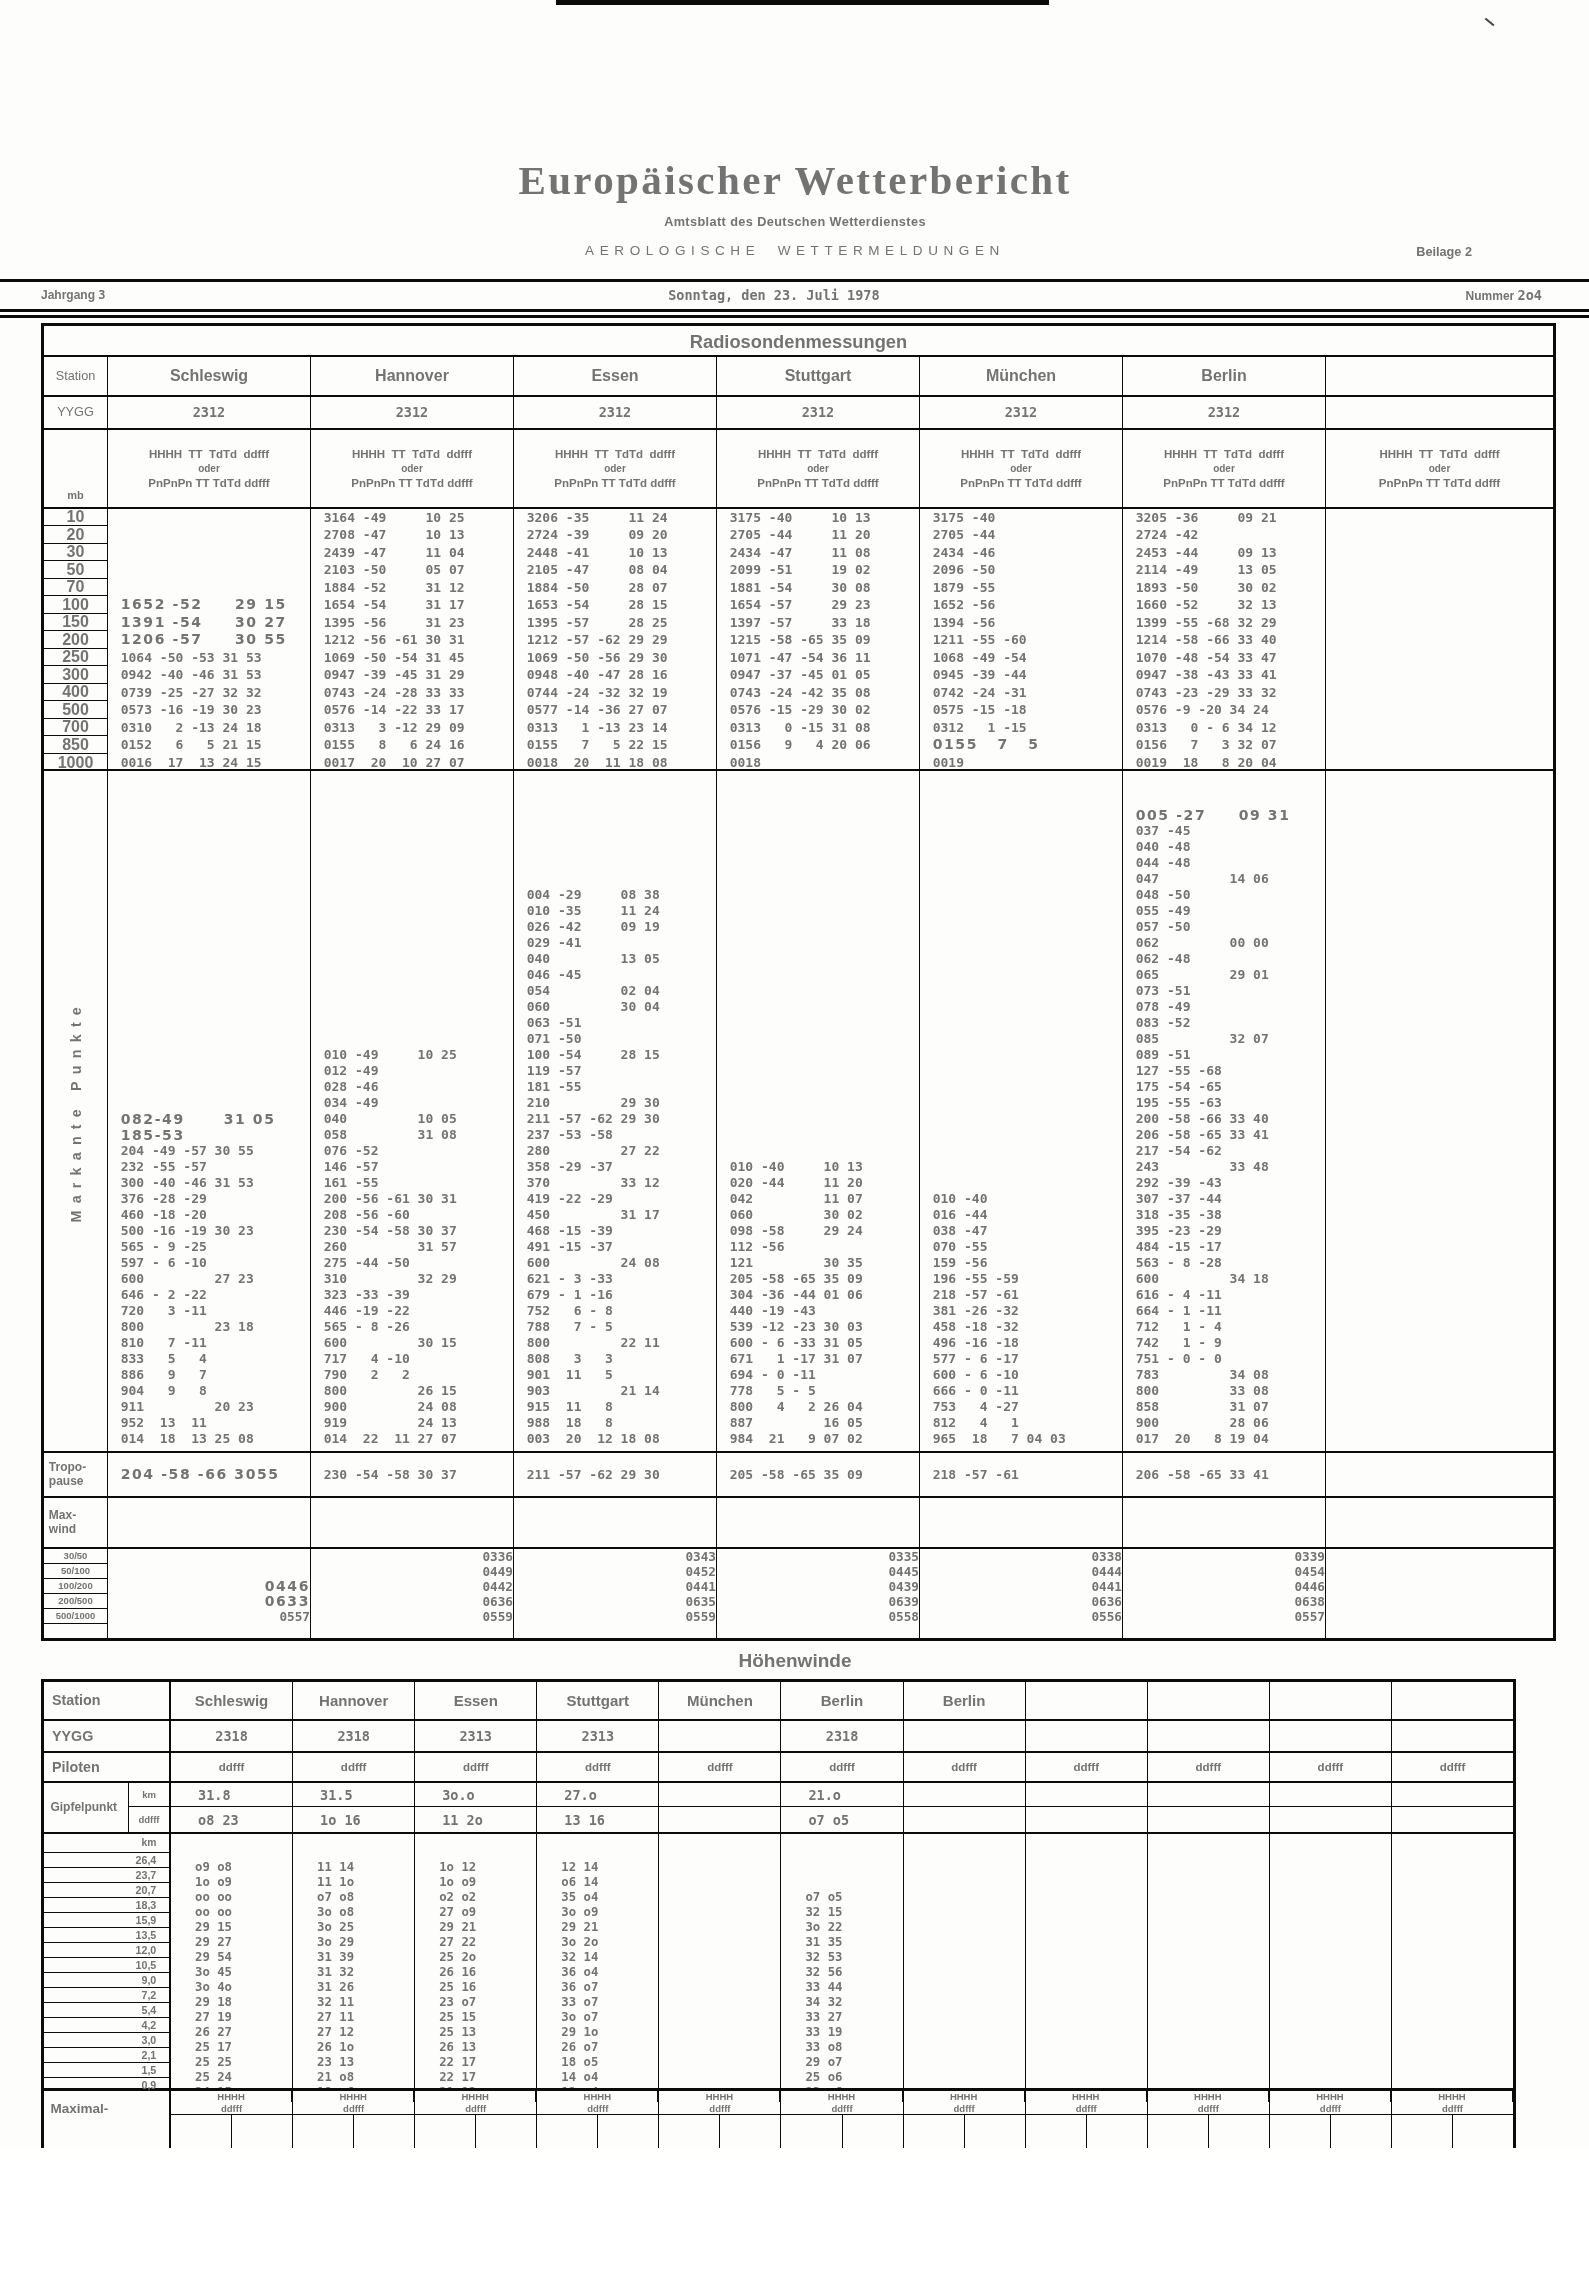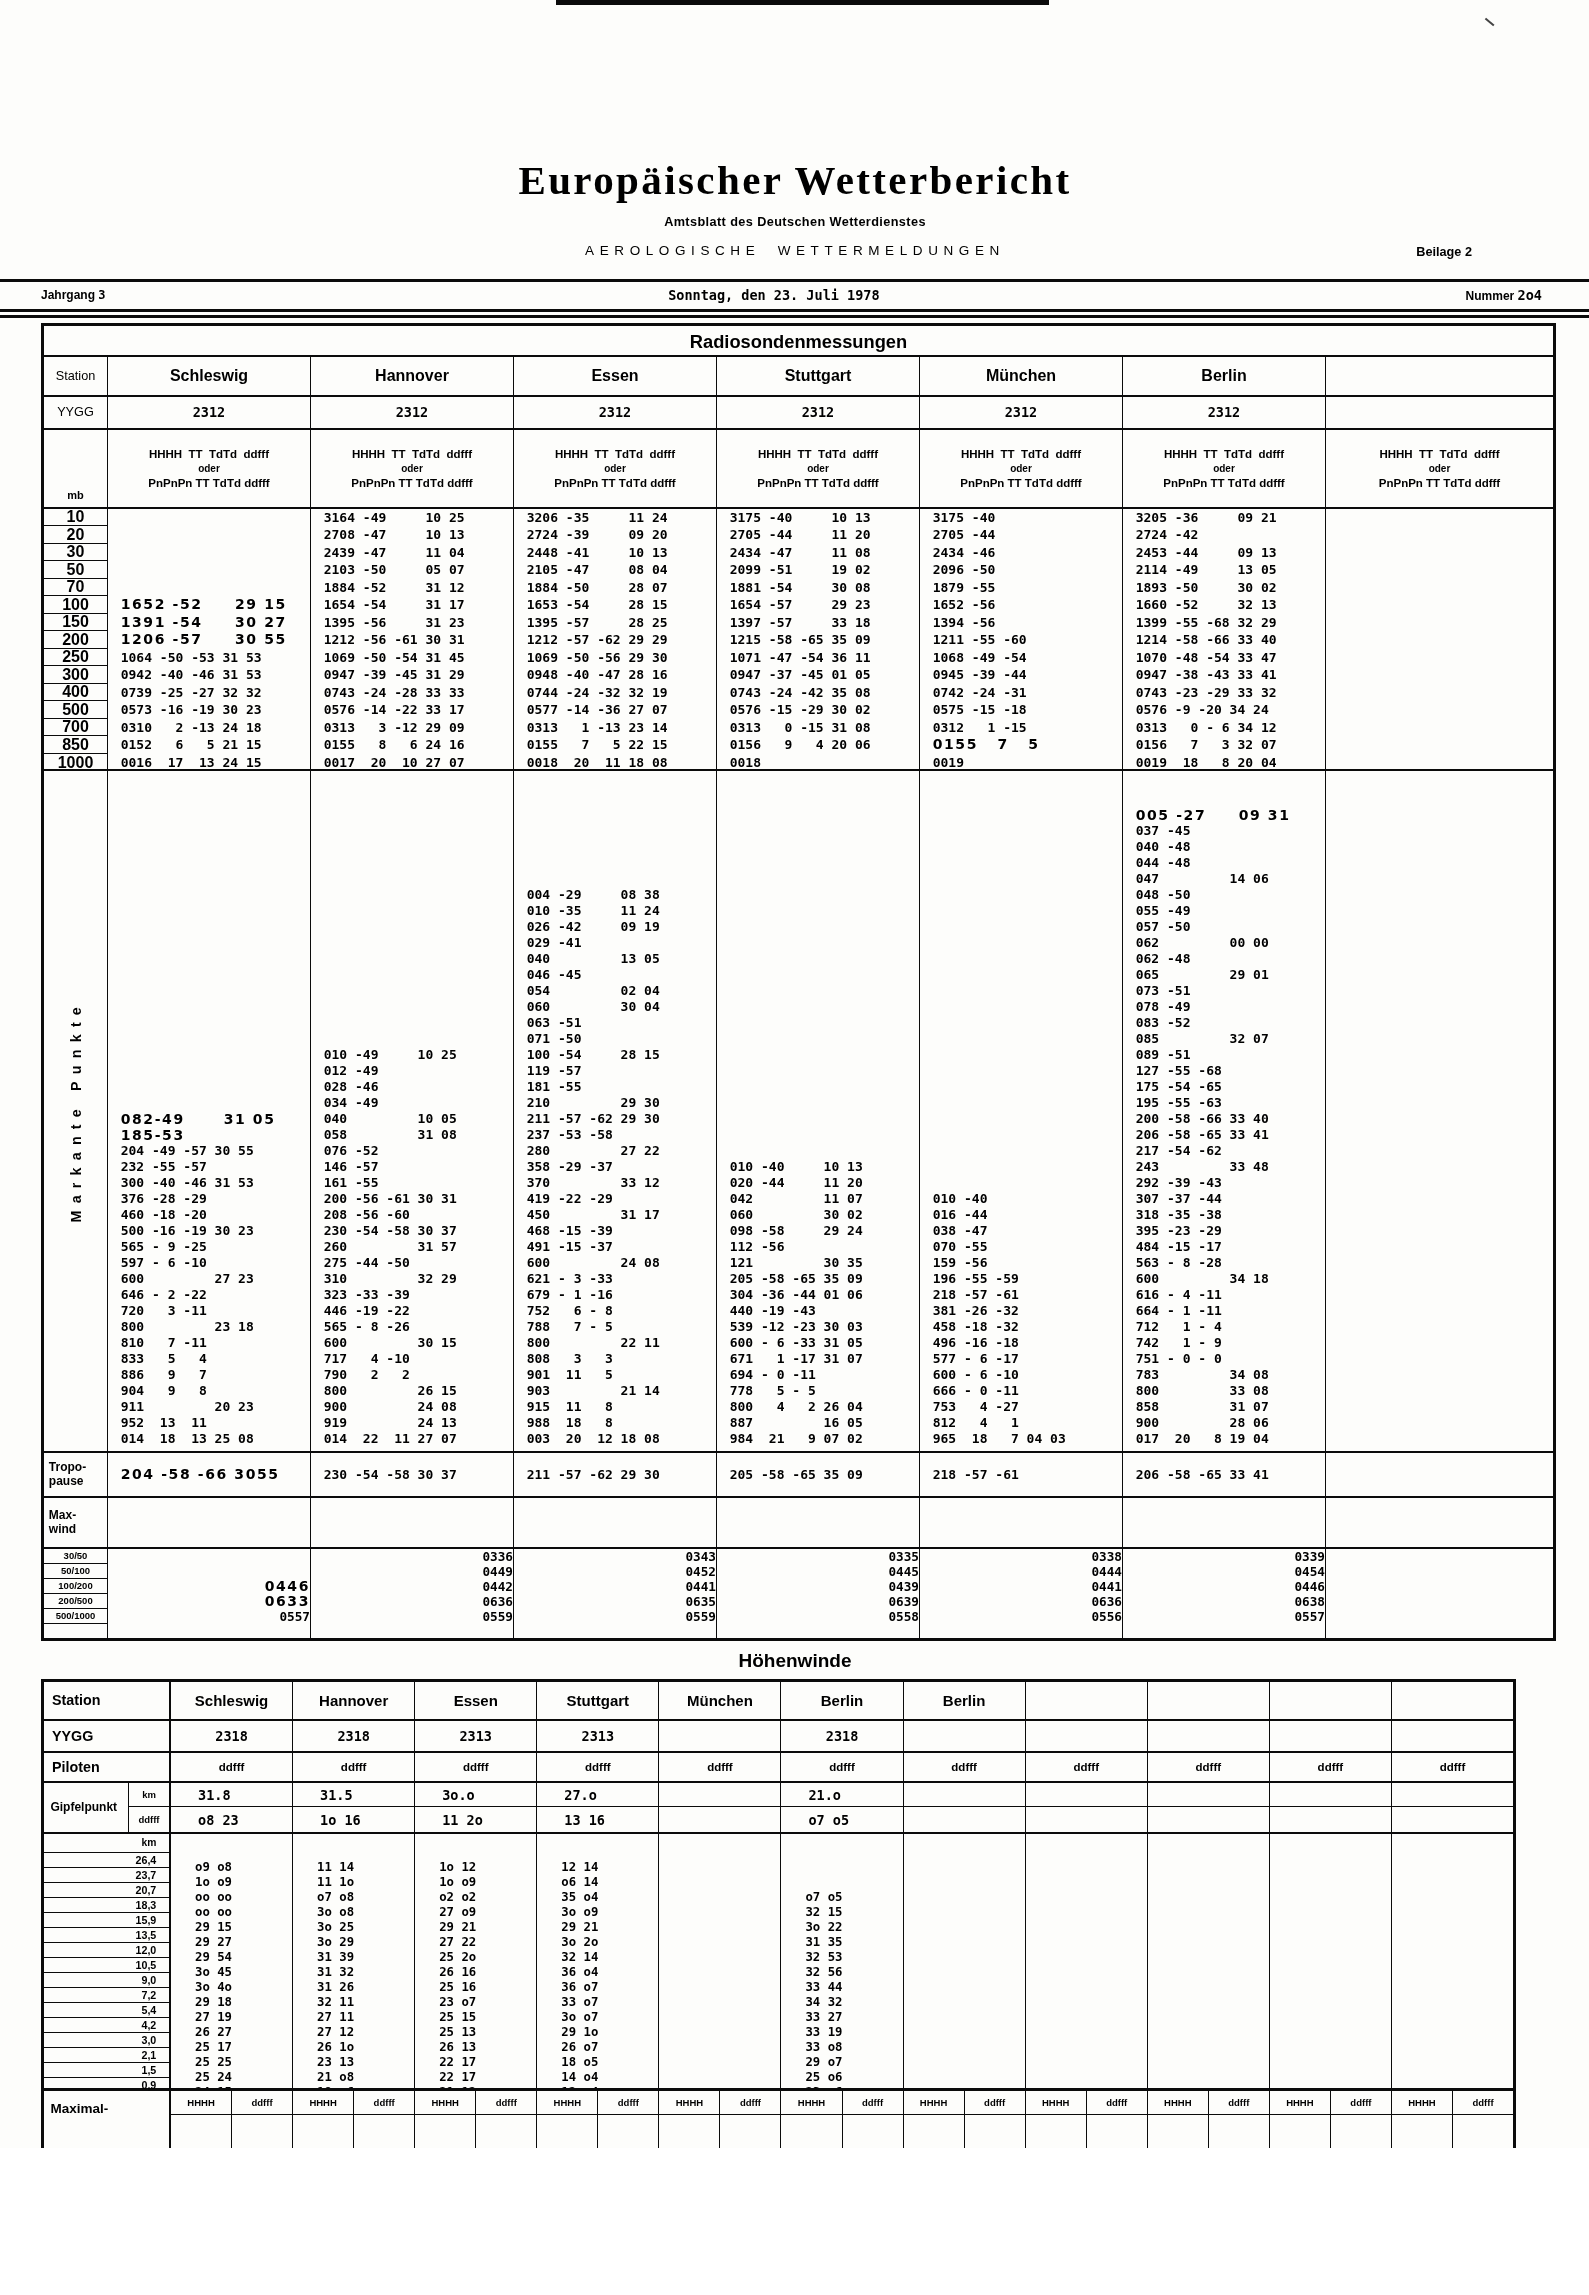--- a/index.html
+++ b/index.html
@@ -1,16 +1,16 @@
 <!DOCTYPE html>
 <html style="font-size:12.7px"><head>
 <meta charset="utf-8">
 <style>
   html,body{margin:0;padding:0;background:#ffffff;}
-  .page{position:relative;width:1590px;height:2148px;background:#fdfdfb;color:#000000;
+  .page{position:relative;width:1590px;height:2148px;background:#fdfdfb;color:#737373;
         font-family:"Liberation Sans",sans-serif;overflow:hidden;}
   .artifact{position:absolute;top:0;left:556px;width:493px;height:4.8px;background:#0b0b0b;}
   .artifact2{position:absolute;top:20.7px;right:95px;width:11px;height:2.4px;background:#444;transform:rotate(40deg);}
 
   
   .mast{padding-top:156px;text-align:center;position:relative;}
   .mast h1{margin:0;font-family:"Liberation Serif",serif;font-weight:700;font-size:41px;
            letter-spacing:2.4px;}
   .sub{margin-top:11px;font-size:12.7px;font-weight:700;letter-spacing:0.4px;}
   .aero{margin-top:14.3px;font-size:13.5px;font-weight:400;letter-spacing:5.6px;word-spacing:8px;}
@@ -107,21 +107,21 @@
   .altrow{height:15px;border-bottom:1.6px solid #0b0b0b;display:flex;align-items:center;
           justify-content:flex-end;padding-right:12.7px;font-size:10.7px;font-weight:700;box-sizing:border-box;}
   .altrow:last-child{border-bottom:none;}
   .windcol{padding-top:26px;}
   .wl{height:15px;line-height:15px;font-family:"DejaVu Sans Mono",monospace;font-weight:700;
       font-size:12.3px;white-space:pre;padding-left:24px;}
   .hb-maxi{height:149px;border-top:3.2px solid #0b0b0b;}
   .mxlab{display:flex;flex-direction:column;justify-content:space-between;padding:8px 0 0 6.4px;
          font-size:13.5px;font-weight:700;line-height:20.7px;}
   .mxcol{display:flex;flex-direction:column;}
-  .mxh{height:24px;display:flex;border-bottom:1.6px solid #0b0b0b;box-sizing:border-box;}
+  .mxh{height:24px;display:flex;border-bottom:1.6px solid #0b0b0b;box-sizing:border-box;flex-direction:column;}
   .mxh div{flex:1;display:flex;align-items:center;justify-content:center;font-size:9.5px;font-weight:700;}
   .mxh div:first-child{border-right:1.6px solid #0b0b0b;box-sizing:border-box;}
   .mxb{flex:1;display:flex;}
   .mxb div{flex:1;}
   .mxb div:first-child{border-right:1.6px solid #0b0b0b;box-sizing:border-box;}
 </style>
 </head>
 <body>
 
 <div class="page">

